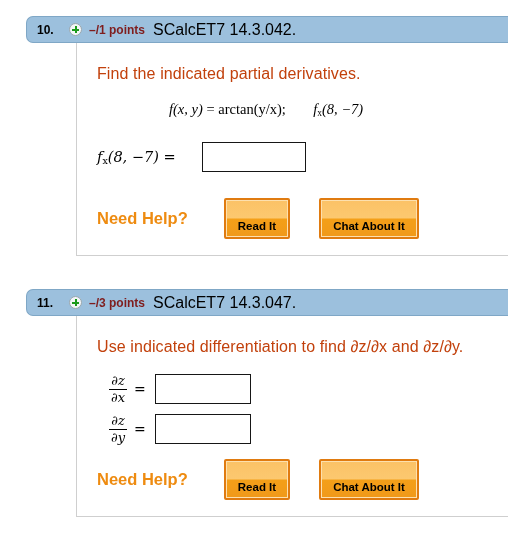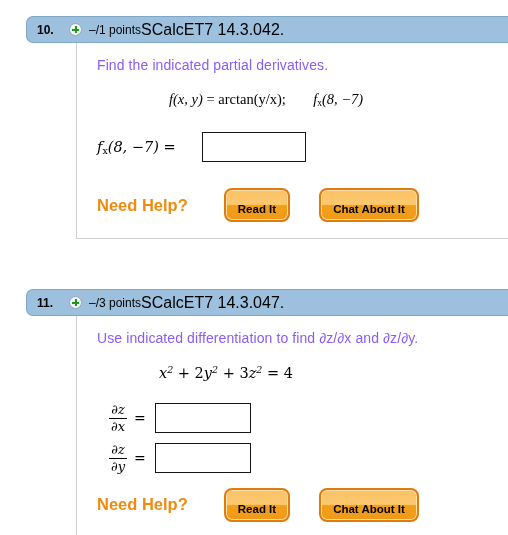--- a/index.html
+++ b/index.html
@@ -68,47 +68,47 @@
     position: absolute;
     background: #1c9a1c;
   }
   .plus-icon::before {
     left: 2px; right: 2px; top: 5px; height: 2px;
   }
   .plus-icon::after {
     top: 2px; bottom: 2px; left: 5px; width: 2px;
   }
   .points {
-    color: #000000;
-    font-weight: normal;
+    color: #7f1d1d;
+    font-weight: bold;
     font-size: 12px;
-    margin-right: 0;
+    margin-right: 8px;
     white-space: nowrap;
   }
   .source {
     color: #000;
     font-size: 16px;
     white-space: nowrap;
   }
 
   .prob-body {
     border-left: 1px solid #cfcfcf;
     border-bottom: 1px solid #cfcfcf;
     margin-left: 50px;
     box-sizing: border-box;
     padding: 14px 0 16px 20px;
     background: #fff;
     min-height: 150px;
   }
   .prob-body.tall { min-height: 196px; }
 
   .q-text {
-    font-size: 14px;
-    color: #8b5cf6;
-    margin: 0 0 18px 0;
+    font-size: 16px;
+    color: #c2410c;
+    margin: 8px 0 18px 0;
     letter-spacing: 0.1px;
   }
 
   .eqn {
     font-family: "DejaVu Serif", serif;
     font-style: italic;
     font-size: 14.5px;
     margin: 0 0 0 0;
     white-space: nowrap;
   }
@@ -201,22 +201,22 @@
     margin-right: 16px;
     white-space: nowrap;
   }
   .help-btn {
     font-family: "Liberation Sans", sans-serif;
     font-weight: bold;
     font-size: 11.5px;
     color: #000;
     background: linear-gradient(to bottom, #fbc266 0%, #fcc86f 48%, #f49f18 52%, #f0991a 100%);
     border: 2px solid #e07b10;
-    border-radius: 8px;
-    padding: 12px 12px 4px 12px;
+    border-radius: 2px;
+    padding: 19px 12px 4px 12px;
     margin-right: 9px;
     cursor: pointer;
     box-shadow: inset 0 0 0 1px #fde0ae;
     line-height: 1.25;
   }
   .help-btn:last-child { margin-right: 0; }
 </style>
 </head>
 <body>
 
@@ -263,29 +263,20 @@
       <span class="prob-num">11.</span>
       <span class="plus-icon"></span>
       <span class="points">–/3 points</span>
       <span class="source">SCalcET7 14.3.047.</span>
     </div>
 
     <div class="prob-body tall">
 
       <p class="q-text">Use indicated differentiation to find  ∂z/∂x and ∂z/∂y.</p>
 
-      <div class="eqn eqn-row-2">
-        <span>x</span><sup class="v">2</sup>
-        <span class="up">+</span>
-        <span class="up">2</span><span>y</span><sup class="v">2</sup>
-        <span class="up">+</span>
-        <span class="up">3</span><span>z</span><sup class="v">2</sup>
-        <span class="up">=</span>
-        <span class="up">4</span>
-      </div>
 
       <div class="frac-row">
         <span class="frac">
           <span class="num">∂z</span>
           <span class="den">∂x</span>
         </span>
         <span class="eq-sign">=</span>
         <input class="ansbox wide" type="text" value="" style="">
       </div>
 

